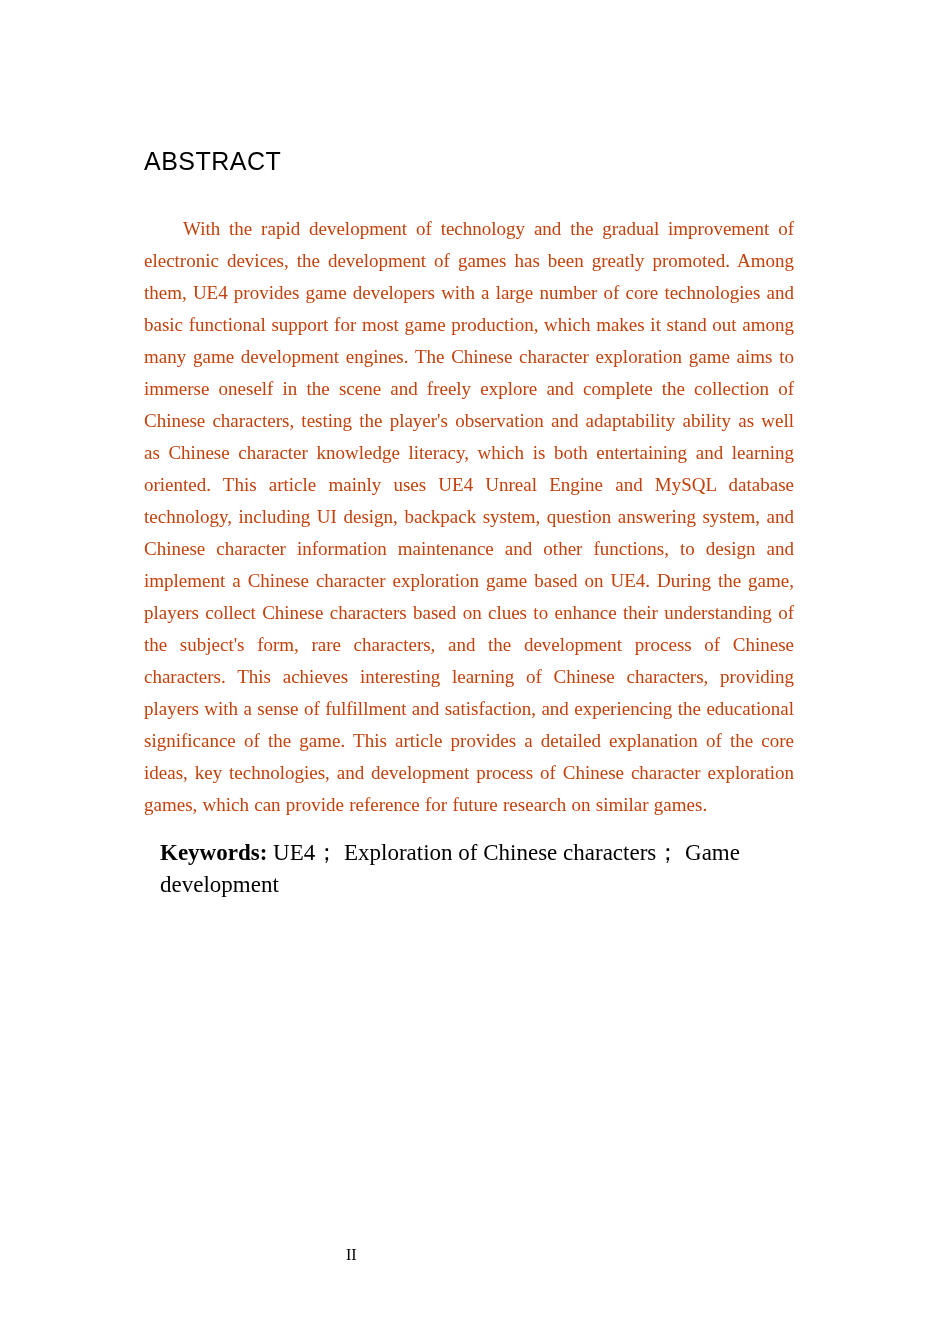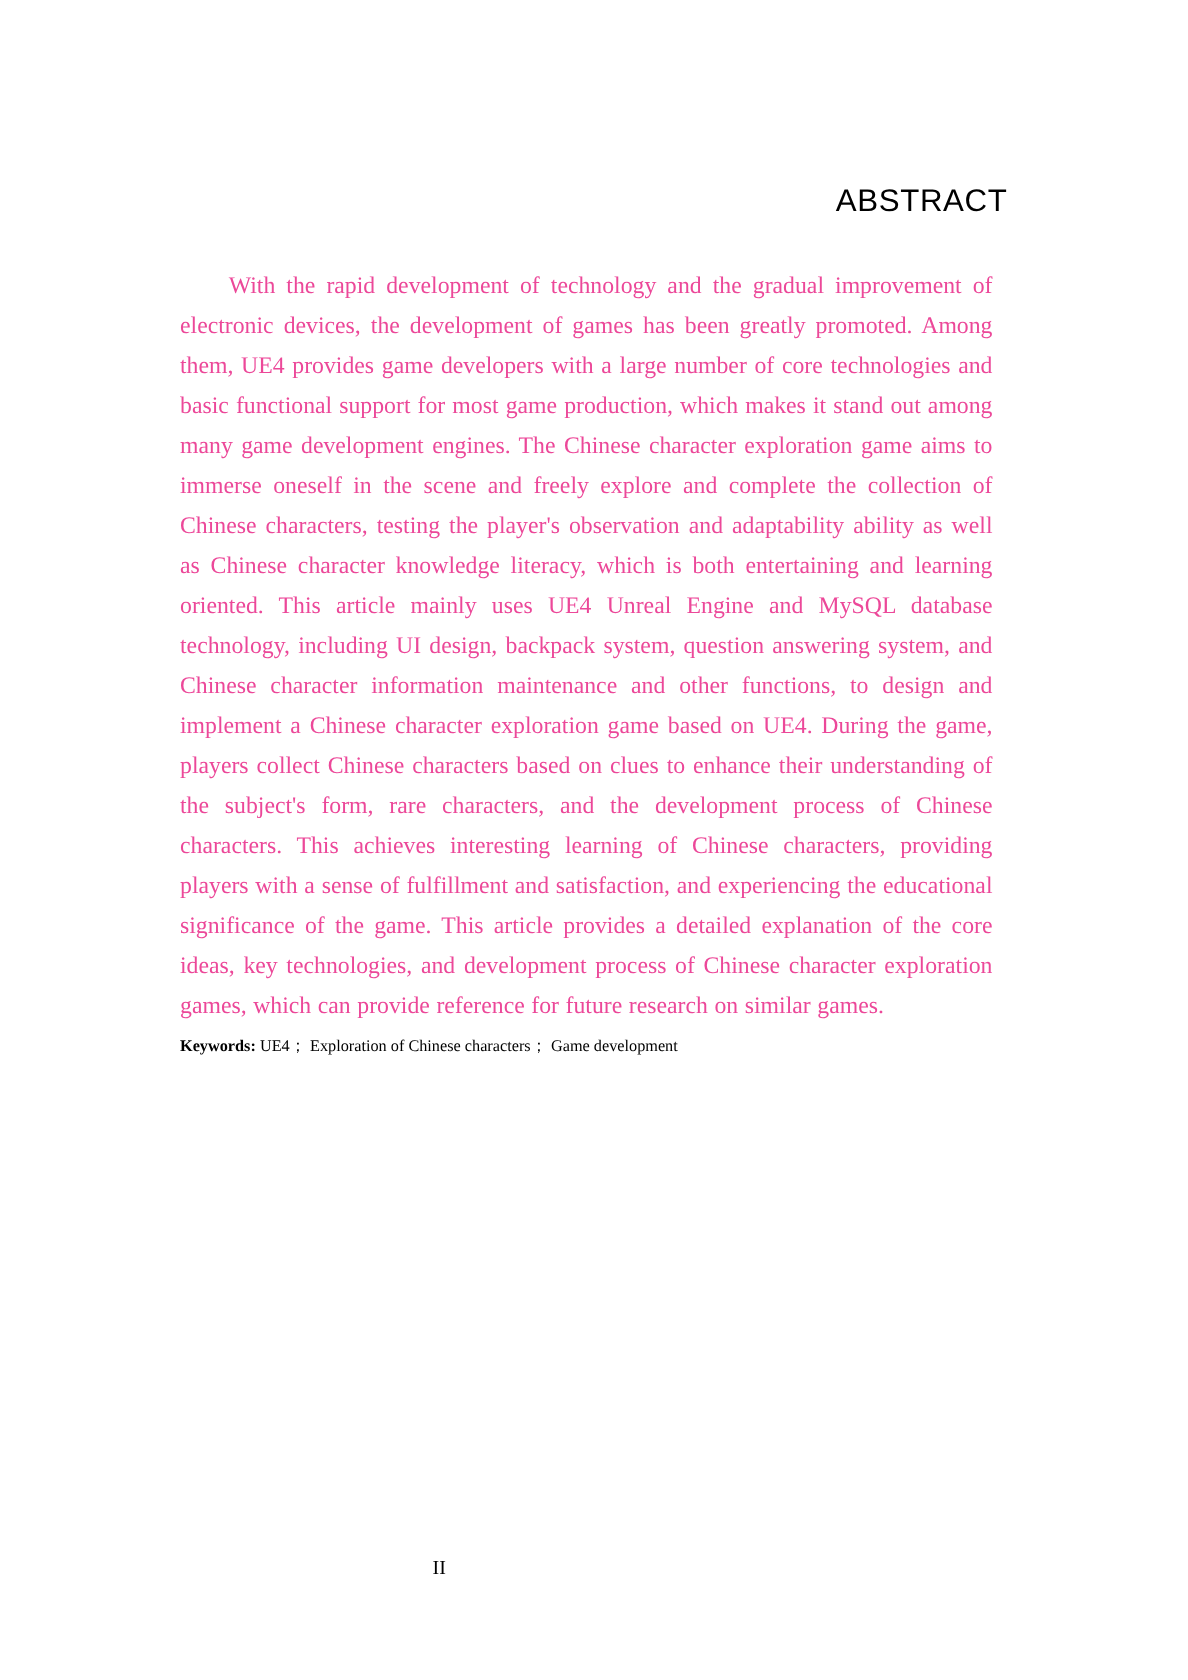--- a/index.html
+++ b/index.html
@@ -17,41 +17,41 @@
     font-family: "Liberation Serif", serif;
   }
   .content {
     position: absolute;
     left: 144px;
     right: 144px;
     top: 0;
   }
   .doc-title {
     margin-top: 146px;
-    text-align: right;
+    text-align: left;
     font-family: "Liberation Sans", sans-serif;
     font-size: 25px;
     line-height: 30px;
     font-weight: 400;
     letter-spacing: 0.5px;
     color: #000000;
   }
   .abstract-body {
     margin: 37px 12px 0 0;
     font-size: 19px;
     line-height: 32px;
     text-align: justify;
     text-align-last: left;
     text-indent: 39px;
-    color: #ec4899;
+    color: #c2410c;
     word-spacing: 0.5px;
   }
   .keywords-line {
-    margin: 0;
-    font-size: 13px;
+    margin: 16px;
+    font-size: 23px;
     line-height: 32px;
     color: #000000;
   }
   .keywords-label {
     font-weight: 700;
   }
   .page-number {
     position: absolute;
     left: 346px;
     top: 1246px;

